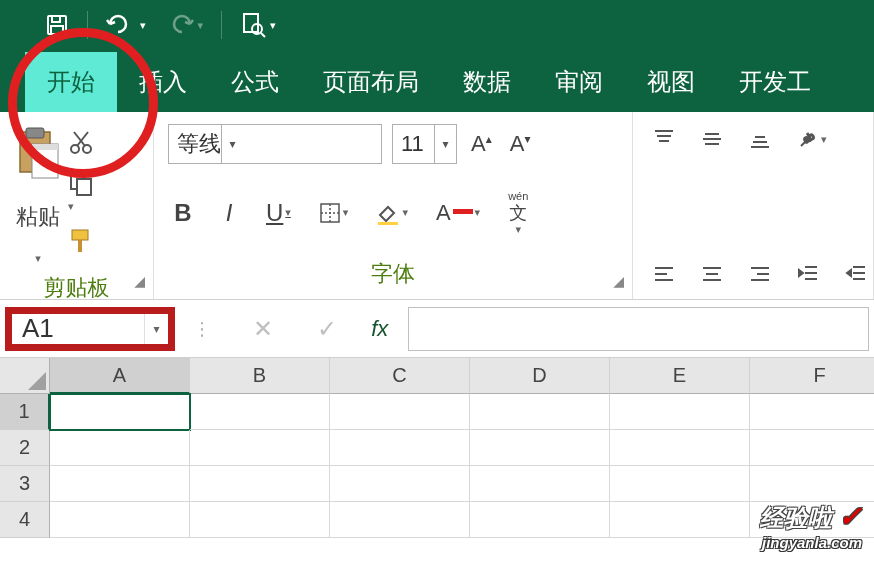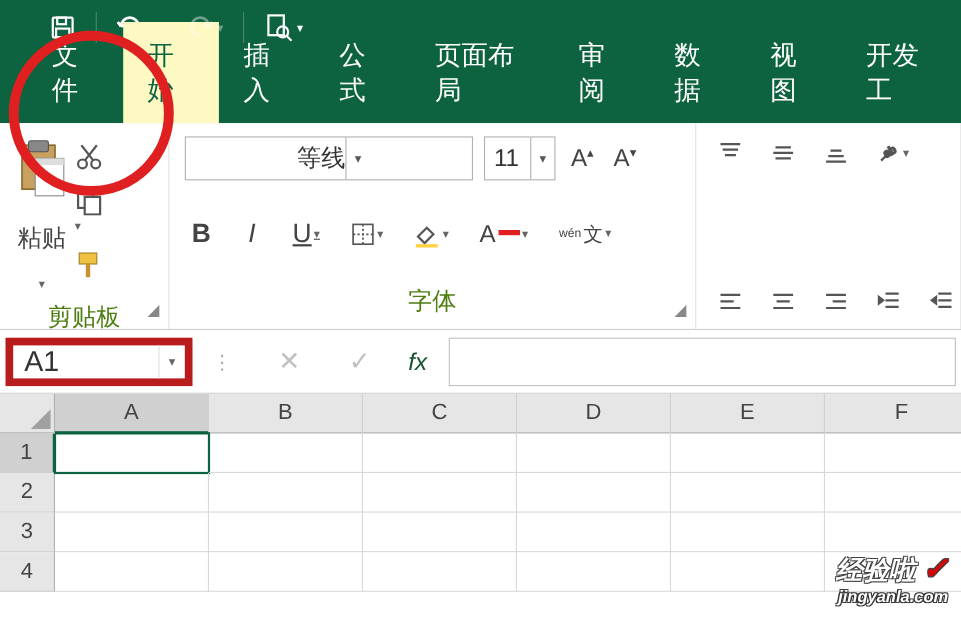--- a/index.html
+++ b/index.html
@@ -4,37 +4,37 @@
   <style>
     * { margin: 0; padding: 0; box-sizing: border-box; }
     body { font-family: "Microsoft YaHei", sans-serif; width: 874px; height: 563px; overflow: hidden; background: #fff; position: relative; }
     
     .qat { background: #0d6240; height: 50px; display: flex; align-items: center; padding-left: 45px; gap: 18px; }
     .qat-icon { color: #fff; display: flex; align-items: center; }
     .qat-sep { width: 1px; height: 28px; background: rgba(255,255,255,0.25); }
     
     .tabs { background: #0d6240; height: 62px; display: flex; align-items: flex-end; padding-left: 25px; }
     .tab { color: #fff; font-size: 24px; padding: 14px 22px; cursor: pointer; }
-    .tab.active { background: #fef9c3; color: #0d6240; }
+    .tab.active { background: #5eead4; color: #0d6240; }
     
     .ribbon { background: #fff; border-bottom: 1px solid #d0d0d0; height: 188px; display: flex; }
     .group { border-right: 1px solid #e0e0e0; display: flex; flex-direction: column; justify-content: space-between; padding: 8px 0 6px 0; position: relative; }
     .group-label { text-align: center; font-size: 22px; color: #4d7c0f; padding: 8px 0 4px 0; display: flex; align-items: center; justify-content: center; gap: 20px; }
     .group-launcher { font-size: 14px; color: #888; position: absolute; right: 8px; bottom: 10px; }
     
     .clipboard-group { width: 155px; }
     .clipboard-top { display: flex; align-items: flex-start; padding: 6px 10px 0 14px; gap: 6px; }
     .paste-big { display: flex; flex-direction: column; align-items: center; gap: 20px; }
     .clipboard-side { display: flex; flex-direction: column; gap: 14px; padding-top: 4px; }
     .paste-label { font-size: 22px; color: #444; display: flex; align-items: center; gap: 4px; }
     
     .font-group { width: 482px; padding-left: 14px; padding-right: 14px; }
     .font-row { display: flex; align-items: center; gap: 10px; padding: 4px 0; }
     .font-combo { border: 1px solid #b0b0b0; height: 40px; display: flex; align-items: center; background: #fff; }
-    .font-name-combo { width: 262px; padding-left: 8px; font-size: 22px; color: #333; justify-content: center; }
+    .font-name-combo { width: 214px; padding-left: 8px; font-size: 22px; color: #333; justify-content: flex-start; }
     .font-size-combo { width: 65px; padding-left: 8px; font-size: 22px; color: #333; justify-content: space-between; }
     .combo-arrow { width: 22px; text-align: center; border-left: 1px solid #b0b0b0; color: #555; font-size: 12px; align-self: stretch; display: flex; align-items: center; justify-content: center; }
     .font-inc-dec { font-size: 22px; color: #444; padding: 0 4px; }
     .font-btn { font-size: 24px; color: #444; padding: 4px 6px; display: flex; align-items: center; gap: 2px; min-width: 30px; justify-content: center; }
     .dd-arrow { font-size: 11px; color: #666; }
     
     .align-group { flex: 1; padding-left: 14px; }
     
     .red-circle { position: absolute; left: 8px; top: 28px; width: 150px; height: 150px; border: 9px solid #e02020; border-radius: 50%; pointer-events: none; z-index: 10; }
     
@@ -100,27 +100,26 @@
     <svg width="26" height="26" viewBox="0 0 26 26" fill="none" stroke="#fff" stroke-width="2">
         <rect x="4" y="2" width="14" height="18"></rect>
         <circle cx="17" cy="17" r="5"></circle>
         <line x1="21" y1="21" x2="25" y2="25"></line>
       </svg>
     <span class="dd-arrow" style="color:#fff;margin-left:4px">▾</span>
   </span>
 </div>
 
 <div class="tabs">
-  <div class="tab">文件</div>
   <div class="tab active">开始</div>
   <div class="tab">插入</div>
   <div class="tab">公式</div>
   <div class="tab">页面布局</div>
+  <div class="tab">数据</div>
   <div class="tab">审阅</div>
-  <div class="tab">数据</div>
   <div class="tab">视图</div>
   <div class="tab">开发工</div>
 </div>
 
 <div class="red-circle"></div>
 
 <div class="ribbon">
   <div class="group clipboard-group">
     <div class="clipboard-top">
       <div class="paste-big">
@@ -197,21 +196,21 @@
           </svg>
           <span class="dd-arrow">▾</span>
         </span>
       <span class="font-btn">
           <span style="font-size:22px;color:#444">A</span>
           <svg width="20" height="5" style="margin-top:-2px">
             <rect width="20" height="5" fill="#e02020"></rect>
           </svg>
           <span class="dd-arrow">▾</span>
         </span>
-      <span class="font-btn" style="flex-direction:row;line-height:1">
+      <span class="font-btn" style="flex-direction:column;line-height:1">
           <span style="font-size:11px">wén</span>
           <span style="font-size:18px">文</span>
           <span class="dd-arrow">▾</span>
         </span>
     </div>
     <div class="group-label">
         <span>字体</span>
       </div>
     <span class="group-launcher">◢</span>
   </div>

